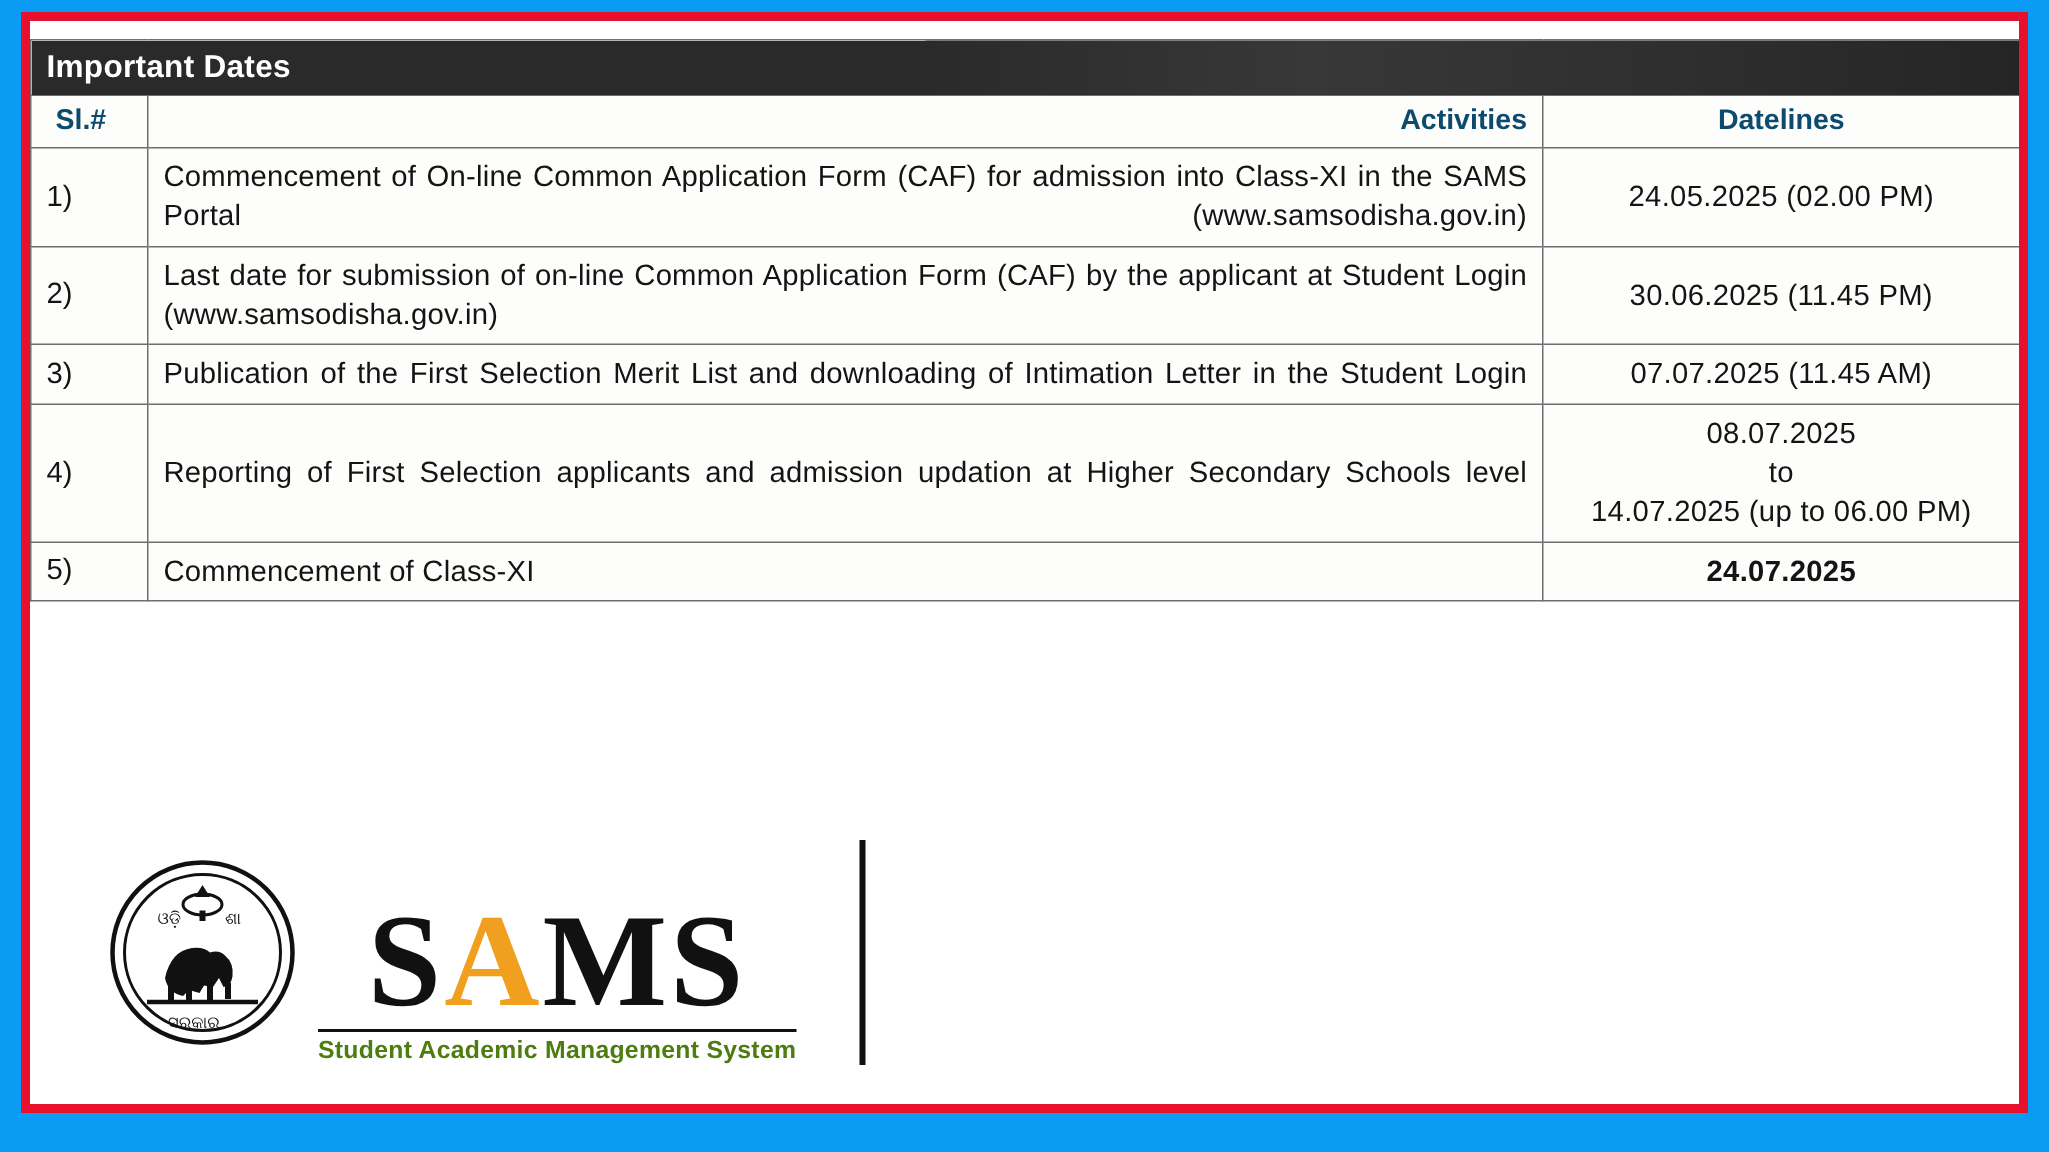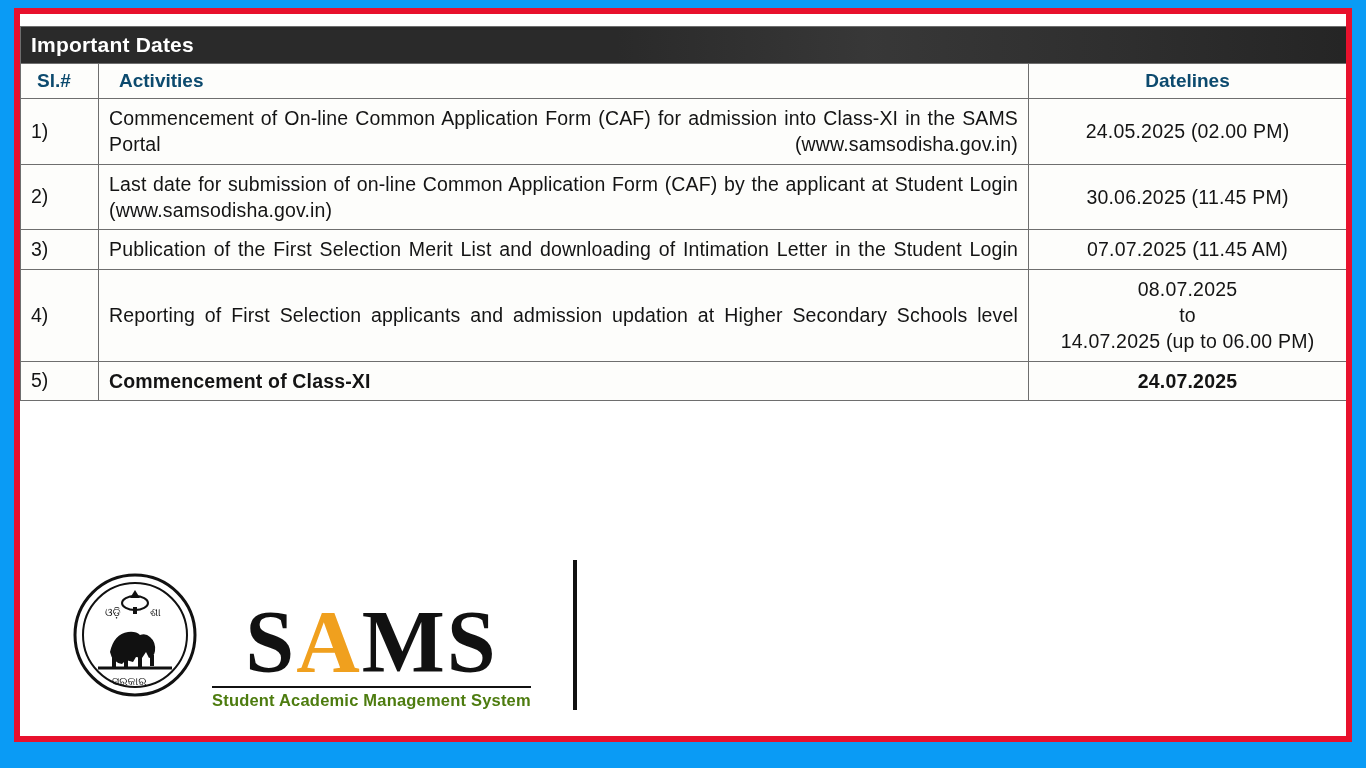--- a/index.html
+++ b/index.html
@@ -79,21 +79,21 @@
   .col-date { width: 318px; text-align: center; }
 
   .sub-hdr td {
     font-size: 19px;
     font-weight: bold;
     color: #0c4a6e;
     padding: 9px 12px;
     background: #fdfdfb;
   }
   .sub-hdr .c-sl { text-align: left; padding-left: 16px; }
-  .sub-hdr .c-act { text-align: left; padding-left: 20px; }
+  .sub-hdr .c-act { text-align: right; padding-left: 20px; }
   .sub-hdr .c-date { text-align: center; }
 
   .row td {
     font-size: 19.5px;
     color: #141414;
     background: #fdfdfb;
   }
   .cell-sl {
     text-align: left;
     padding-left: 22px;
@@ -104,21 +104,20 @@
     text-align: justify;
     text-align-last: justify;
     padding-left: 20px;
     padding-right: 14px;
     line-height: 1.35;
     letter-spacing: 0.15px;
   }
   .cell-act.nojust {
     text-align: left;
     text-align-last: left;
-    font-weight: bold;
   }
   .cell-date {
     text-align: center;
     font-size: 19px;
     color: #1b1b1b;
     line-height: 1.35;
     letter-spacing: 0.2px;
   }
   .cell-date.bold { font-weight: bold; }
   .date-multi span { display: block; }

